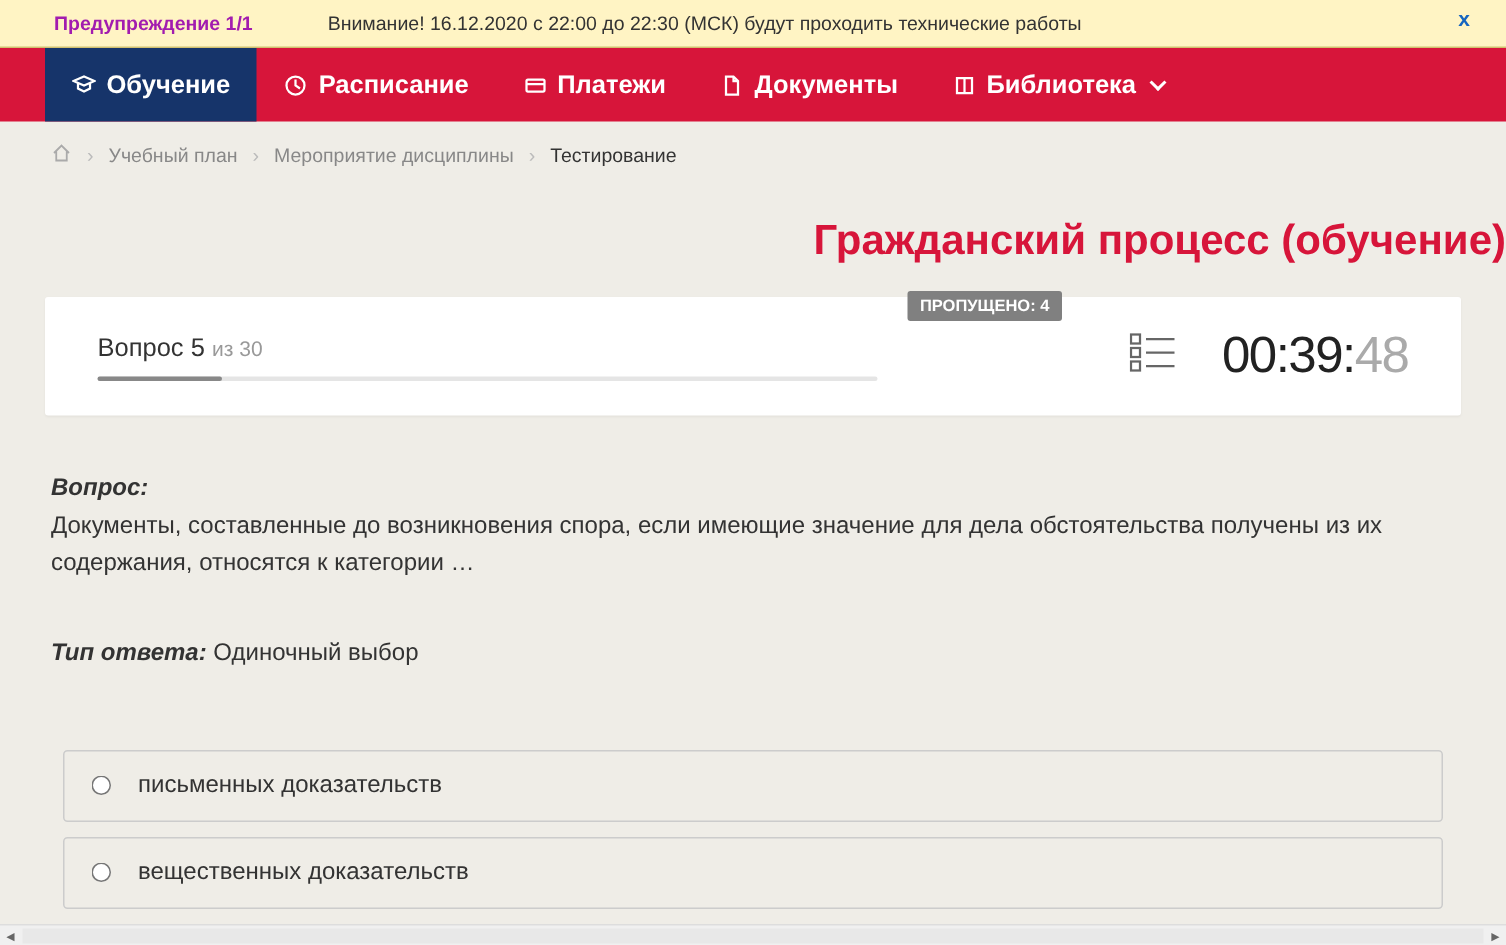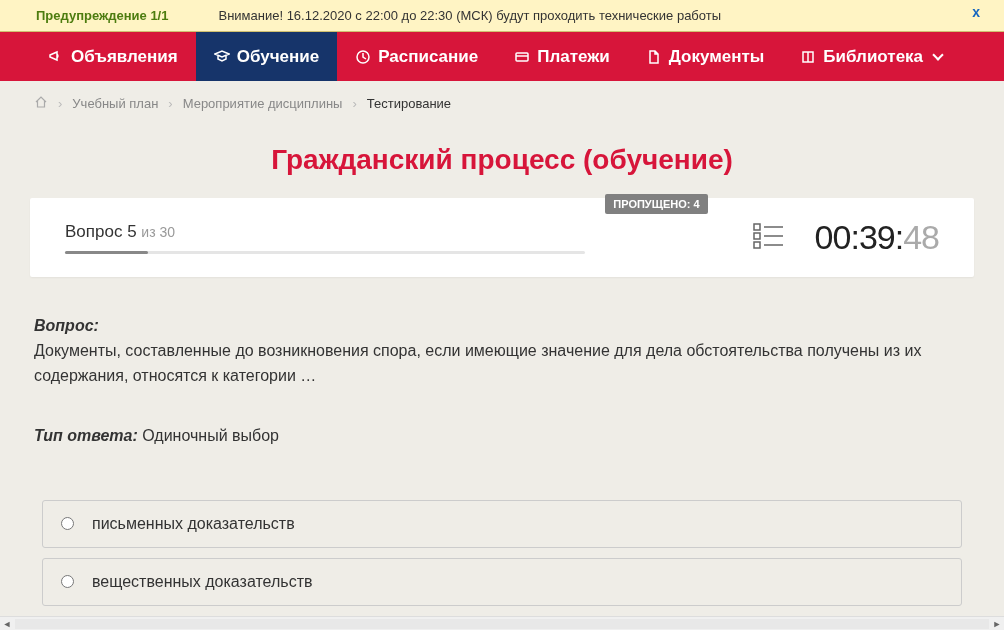--- a/index.html
+++ b/index.html
@@ -13,21 +13,21 @@
     }
     .alert-bar {
       background: #fff4c4;
       border-bottom: 1px solid #d0c070;
       padding: 8px 16px;
       display: flex;
       align-items: center;
       font-size: 13px;
       position: relative;
     }
-    .alert-title { font-weight: bold; color: #4d7c0f; margin-right: 50px; margin-left: 20px; }
+    .alert-title { font-weight: bold; color: #a21caf; margin-right: 50px; margin-left: 20px; }
     .alert-text { color: #333; flex: 1; }
     .alert-close {
       position: absolute;
       right: 24px;
       top: 4px;
       color: #1565c0;
       font-weight: bold;
       cursor: pointer;
       font-size: 14px;
     }
@@ -71,21 +71,21 @@
       align-items: center;
       padding: 14px 34px;
       font-size: 13px;
       color: #888;
       gap: 10px;
     }
     .breadcrumb .crumb { color: #888; cursor: pointer; }
     .breadcrumb .crumb.current { color: #333; cursor: default; }
     .breadcrumb .sep { color: #bbb; }
     .page-title {
-      text-align: center;
+      text-align: right;
       color: #d7153a;
       font-size: 28px;
       font-weight: 700;
       padding: 18px 0 22px;
     }
     .question-bar {
       background: #fff;
       margin: 0 30px;
       border-radius: 2px;
       box-shadow: 0 1px 2px rgba(0,0,0,0.05);
@@ -185,28 +185,20 @@
 </head>
 <body>
 
 <div class="alert-bar">
   <span class="alert-title">Предупреждение 1/1</span>
   <span class="alert-text">Внимание! 16.12.2020 с 22:00 до 22:30 (МСК) будут проходить технические работы</span>
   <span class="alert-close">x</span>
 </div>
 
 <div class="nav-bar">
-  <div class="nav-item">
-    <span class="nav-icon">
-      <svg viewBox="0 0 16 16" width="16" height="16" fill="none" stroke="#fff" stroke-width="1.5">
-          <path d="M2 6 L9 3 L9 11 L2 8 Z M9 5 A3 3 0 0 1 9 9"></path>
-        </svg>
-    </span>
-    <span>Объявления</span>
-  </div>
   <div class="nav-item active">
     <span class="nav-icon">
       <svg viewBox="0 0 16 16" width="16" height="16" fill="none" stroke="#fff" stroke-width="1.5">
           <path d="M1 5 L8 2 L15 5 L8 8 Z M4 6.5 L4 10 L8 12 L12 10 L12 6.5"></path>
         </svg>
     </span>
     <span>Обучение</span>
   </div>
   <div class="nav-item">
     <span class="nav-icon">

